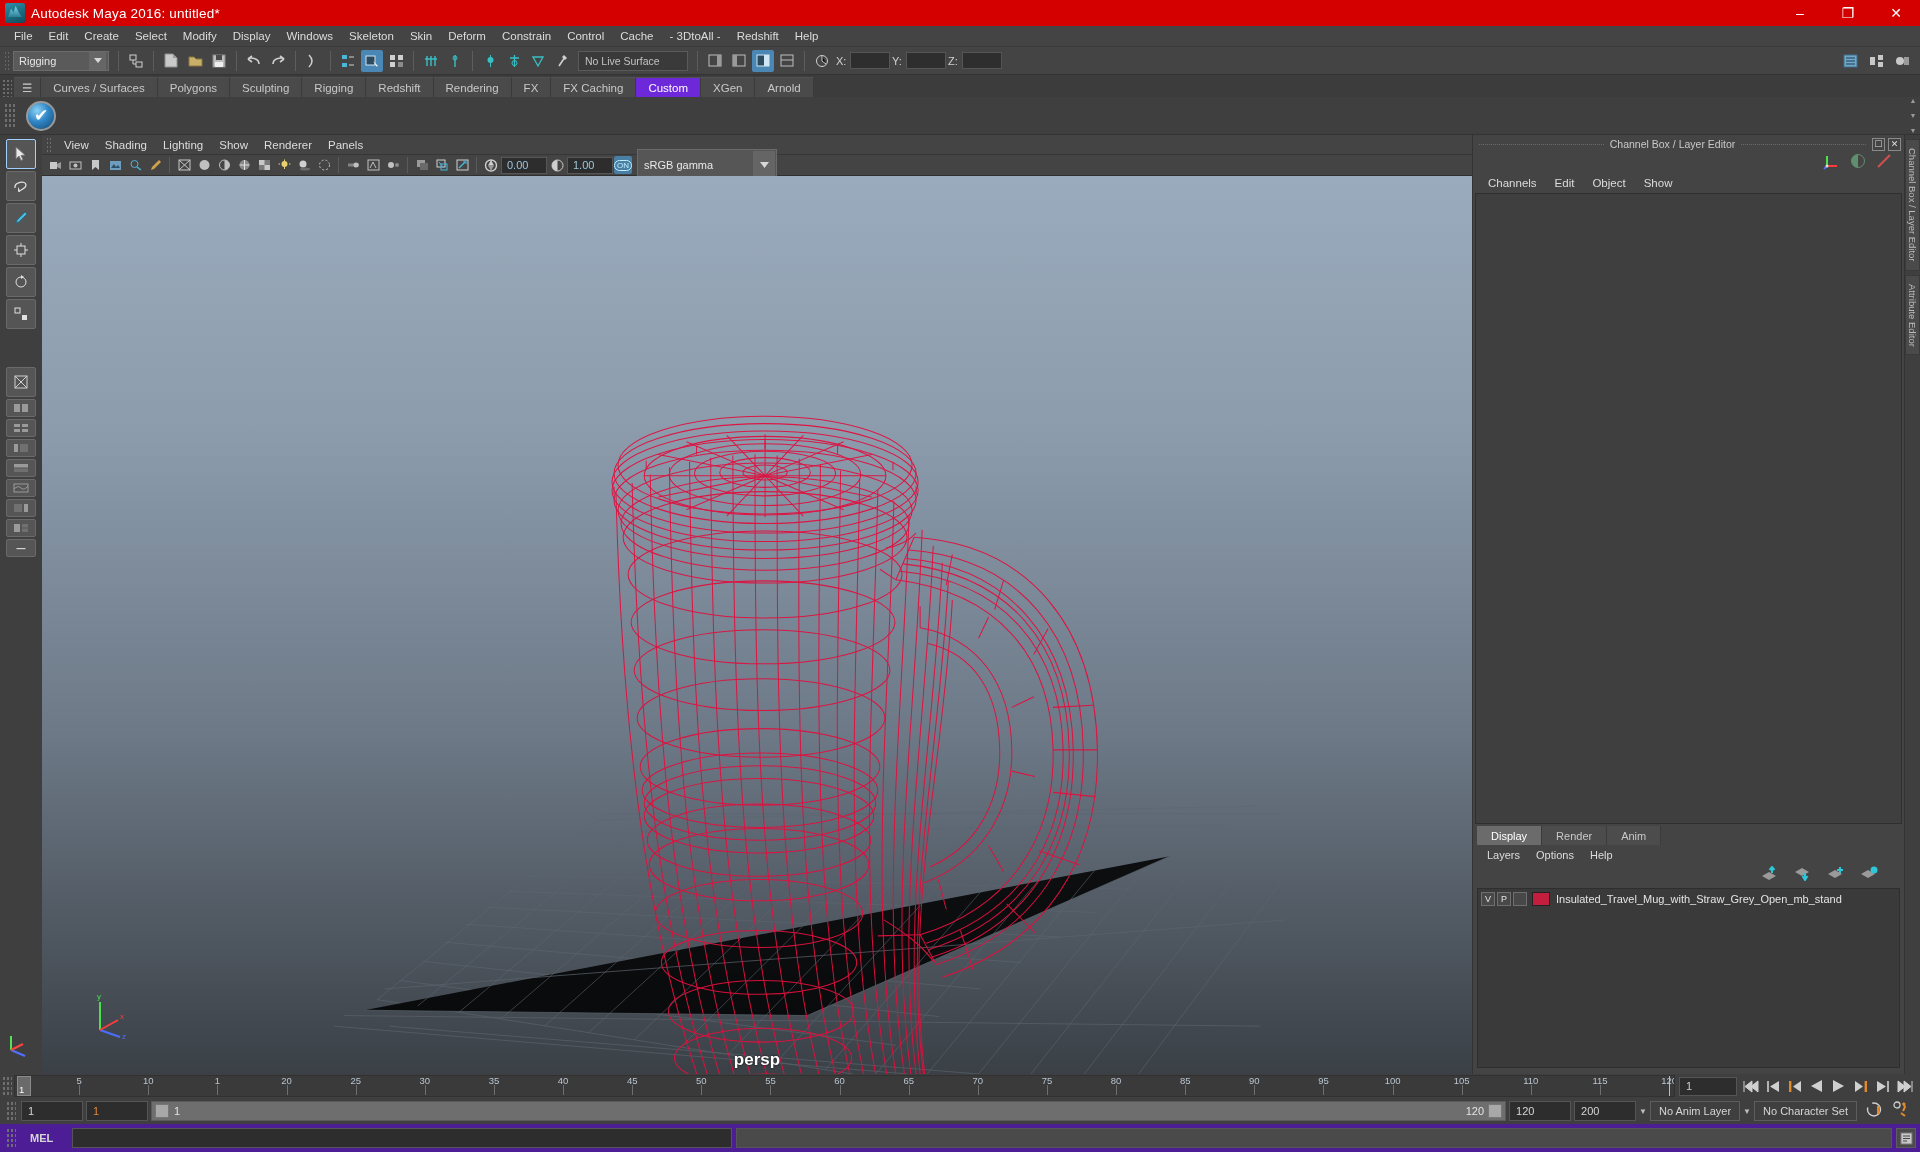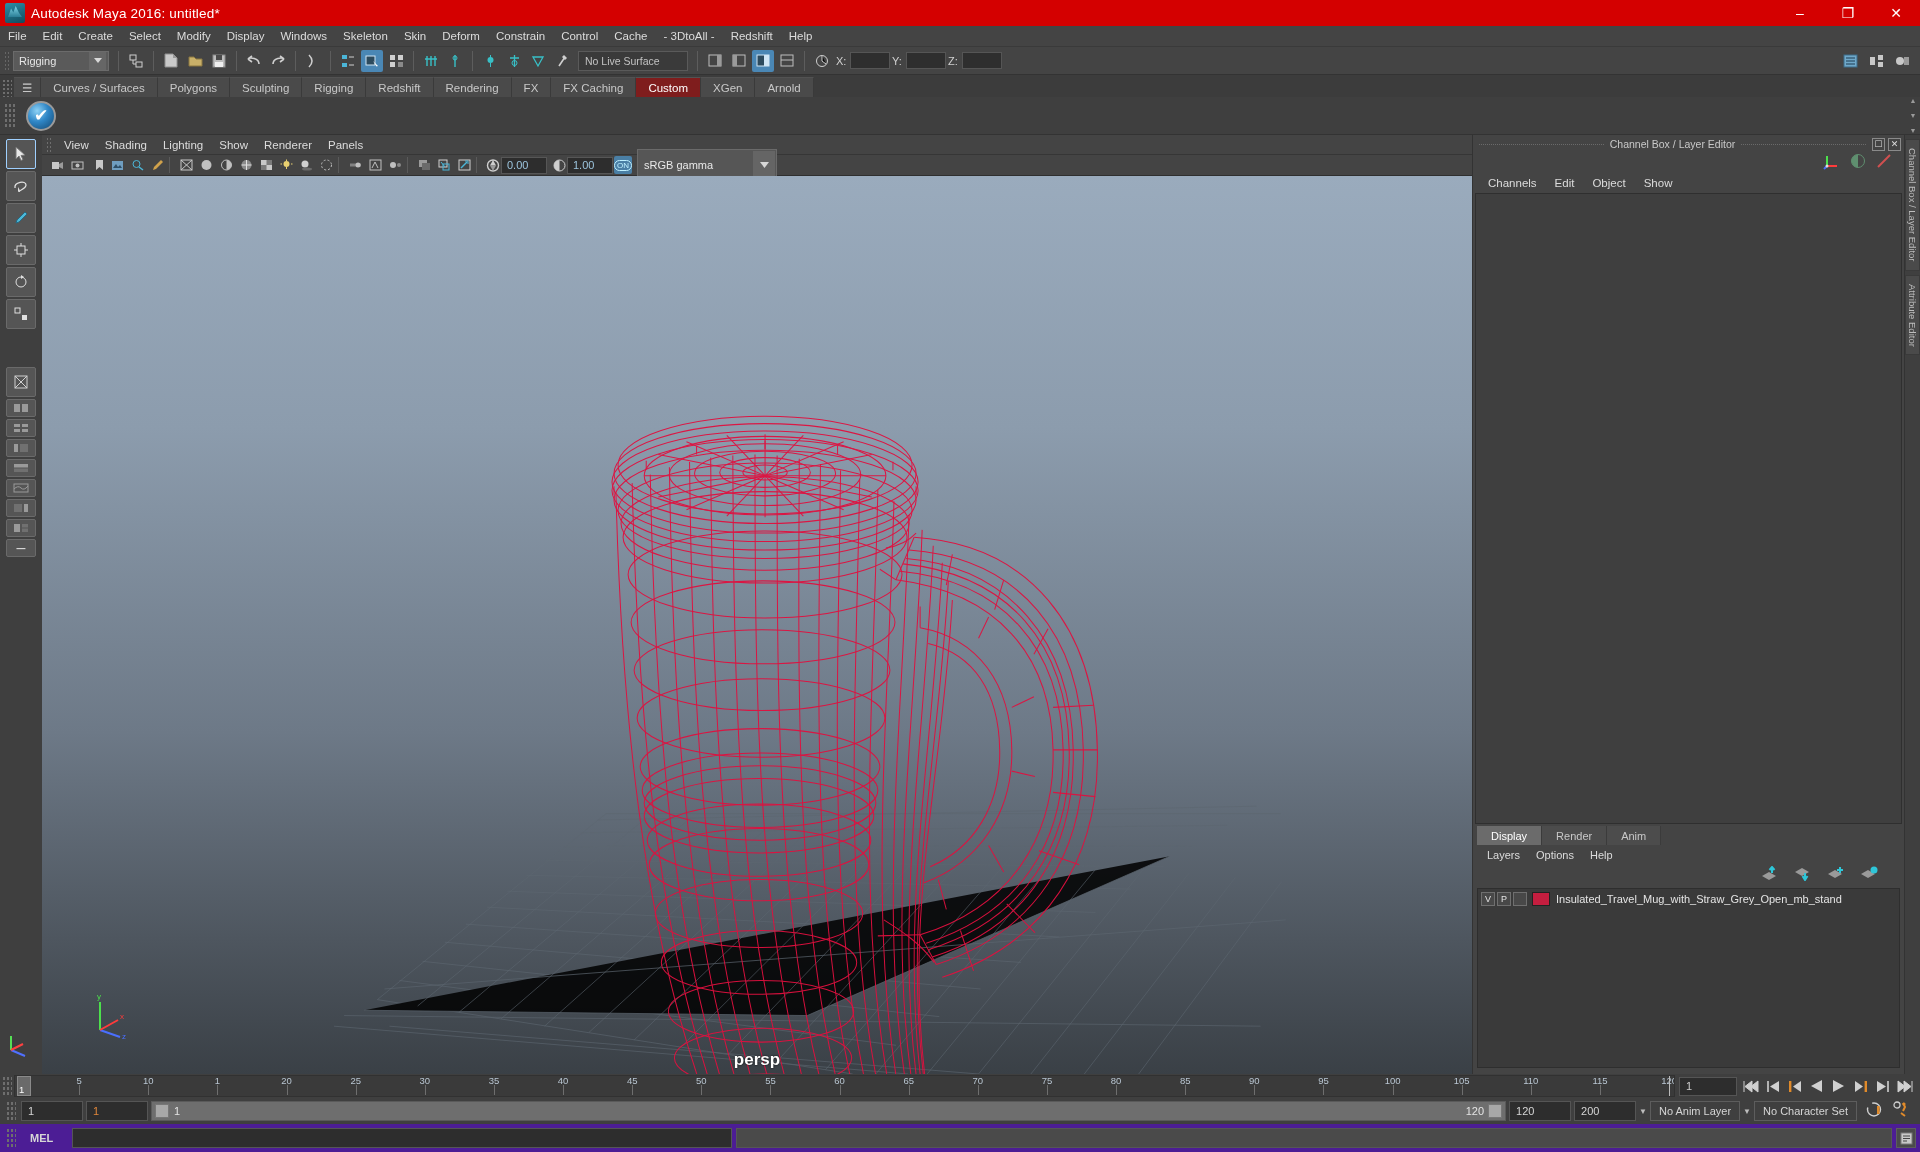--- a/index.html
+++ b/index.html
@@ -28,21 +28,21 @@
     clip-path: polygon(0% 100%, 22% 22%, 38% 60%, 55% 0%, 78% 62%, 100% 100%);
   }
   .titlebar .title { color:#ffffff; font-size: 13.5px; letter-spacing:.2px; }
   .winbtns { position:absolute; right:0; top:0; height:26px; display:flex; }
   .winbtn { width: 48px; height:26px; display:flex; align-items:center; justify-content:center;
             color:#fff; font-size:14px; line-height:1; }
 
   
   .menubar {
     height: 21px; flex:0 0 21px; background:#444444; display:flex; align-items:center;
-    border-bottom:1px solid #3a3a3a;
+    padding-left: 6px; border-bottom:1px solid #3a3a3a;
   }
   .menubar .mi { font-size:11.5px; color:#dcdcdc; padding: 2px 8px; white-space:nowrap; }
 
   
   .statusline {
     height: 28px; flex:0 0 28px; background:#444444; display:flex; align-items:center;
     padding-left: 4px; gap:0px; border-bottom:1px solid #333;
   }
   .gripv { width:6px; height:20px; flex:0 0 6px;
     background-image: radial-gradient(#6e6e6e 1px, transparent 1px);
@@ -77,21 +77,21 @@
     padding-left:2px;
   }
   .shelftabs .grip { width:10px; height:18px;
     background-image: radial-gradient(#6e6e6e 1px, transparent 1px);
     background-size: 4px 4px; margin-right:2px; }
   .shelftab {
     height:20px; padding: 0 12px; font-size:11.5px; color:#c8c8c8; background:#4a4a4a;
     display:flex; align-items:center; border-right:1px solid #3a3a3a; border-top:1px solid #525252;
   }
   .shelftab.first { padding:0 8px; }
-  .shelftab.active { background:#7f1d1d; color:#ffffff; }
+  .shelftab.active { background:#6d28d9; color:#ffffff; }
   .shelfbar {
     height: 38px; flex:0 0 38px; background:#3f3f3f; display:flex; align-items:center;
     padding-left:4px; border-bottom:1px solid #333; position:relative;
   }
   .shelfbar .gripdots{ width:12px; height:26px;
     background-image: radial-gradient(#6e6e6e 1px, transparent 1px);
     background-size:4px 5px; margin-right:4px;}
   .shelficon {
     width:30px; height:30px; border-radius:50%;
     background: radial-gradient(circle at 35% 30%, #8ed2f5 0%, #2f86c6 45%, #14466e 100%);
@@ -117,21 +117,21 @@
 
   
   .vpcol { flex:1 1 auto; display:flex; flex-direction:column; min-width:0; }
   .vpmenubar { height:20px; flex:0 0 20px; background:#444; display:flex; align-items:center;
      padding-left:4px; border-bottom:1px solid #363636; }
   .vpmenubar .grip { width:6px; height:16px;
      background-image: radial-gradient(#6e6e6e 1px, transparent 1px); background-size:3px 4px; margin-right:4px;}
   .vpmenubar .mi { font-size:11.5px; color:#dcdcdc; padding:2px 8px; }
   .vptoolbar { height:21px; flex:0 0 21px; background:#444; display:flex; align-items:center;
      padding-left:3px; border-bottom:1px solid #2f2f2f; }
-  .vpt { width:18px; height:18px; display:flex; align-items:center; justify-content:flex-end;
+  .vpt { width:18px; height:18px; display:flex; align-items:center; justify-content:center;
      color:#cfcfcf; margin:0 1px; border-radius:2px;}
   .vpt.on { background:#4a7fa5; }
   .vsep { width:1px; height:16px; background:#5a5a5a; margin:0 4px; }
   .numfield { width:46px; height:17px; background:#2d2d2d; border:1px solid #565656; color:#9cc4dd;
      font-size:11px; display:flex; align-items:center; justify-content:flex-start; padding-left:5px; }
   .gammasel { width:140px; height:32px; background:#565656; border:1px solid #6a6a6a;
      display:flex; align-items:center; font-size:11px; color:#e8e8e8; padding-left:6px;
      position:relative; margin-left:4px; }
   .gammasel .arrow { position:absolute; right:1px; top:1px; bottom:1px; width:22px; background:#656565;
      display:flex; align-items:center; justify-content:center; font-size:8px; }

